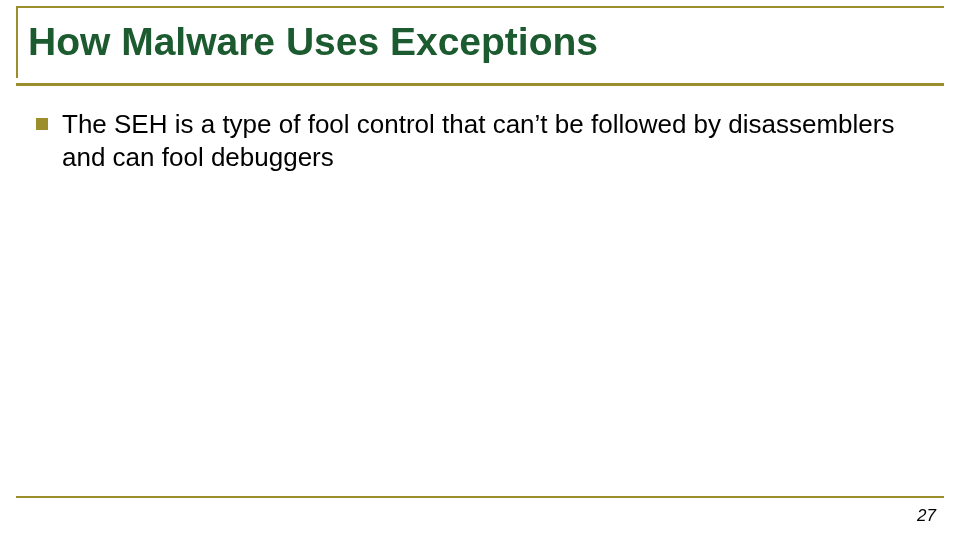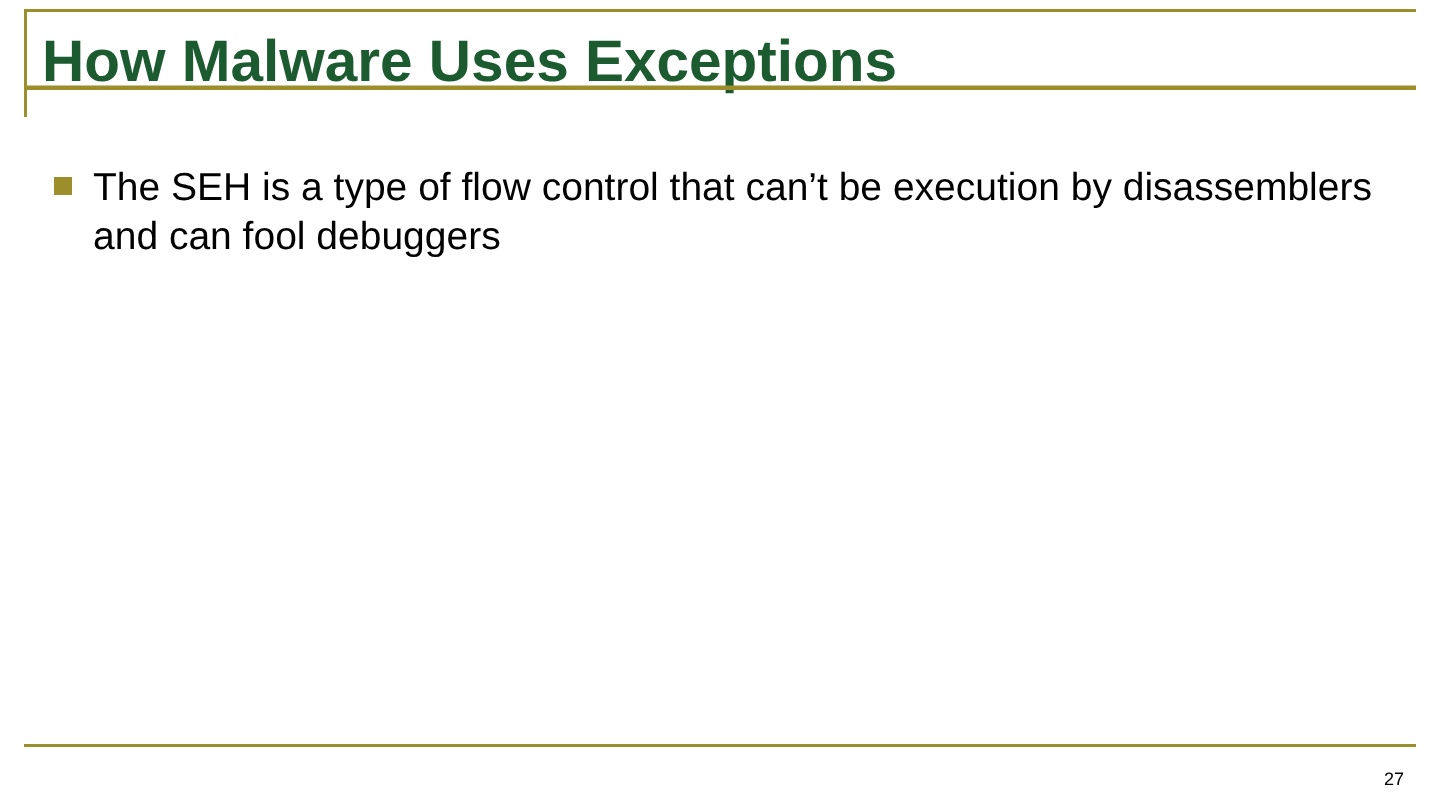--- a/index.html
+++ b/index.html
@@ -8,21 +8,21 @@
     position: relative;
     width: 960px;
     height: 540px;
     background: #fff;
   }
   .title-frame {
     position: absolute;
     left: 16px;
     top: 6px;
     width: 928px;
-    height: 54px;
+    height: 80px;
   }
   .title-frame .top-border {
     position: absolute;
     left: 0; right: 0; top: 0;
     height: 2px;
     background: #9c8e2a;
   }
   .title-frame .left-border {
     position: absolute;
     left: 0; top: 0;
@@ -76,39 +76,40 @@
     left: 16px;
     right: 16px;
     bottom: 42px;
     height: 2px;
     background: #9c8e2a;
   }
   .page-num {
     position: absolute;
     right: 24px;
     bottom: 14px;
-    font-size: 12px;
+    font-size: 17px;
     color: #000;
+    font-style: italic;
   }
 </style>
 </head>
 <body>
 
 <div class="slide">
 
   <div class="title-frame">
     <div class="top-border"></div>
     <div class="left-border"></div>
     <div class="title-text">How Malware Uses  Exceptions</div>
     <div class="underline"></div>
   </div>
 
   <div class="body">
     <div class="bullet">
       <div class="marker"></div>
-      <div class="text">The SEH is a type of flow control that can’t be execution by disassemblers and can fool debuggers</div>
+      <div class="text">The SEH is a type of fool control that can’t be followed by disassemblers and can fool debuggers</div>
     </div>
   </div>
 
   <div class="footer-rule"></div>
   <div class="page-num">27</div>
 
 </div>
 
 </body></html>

